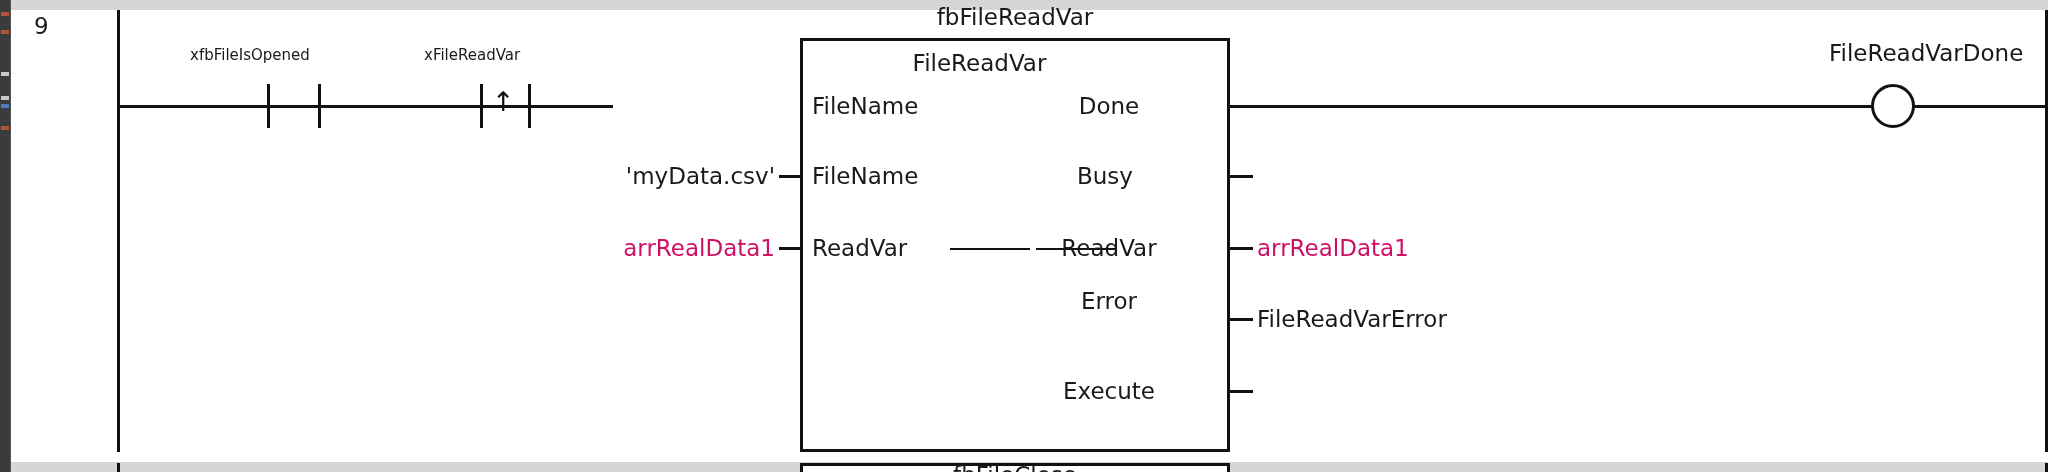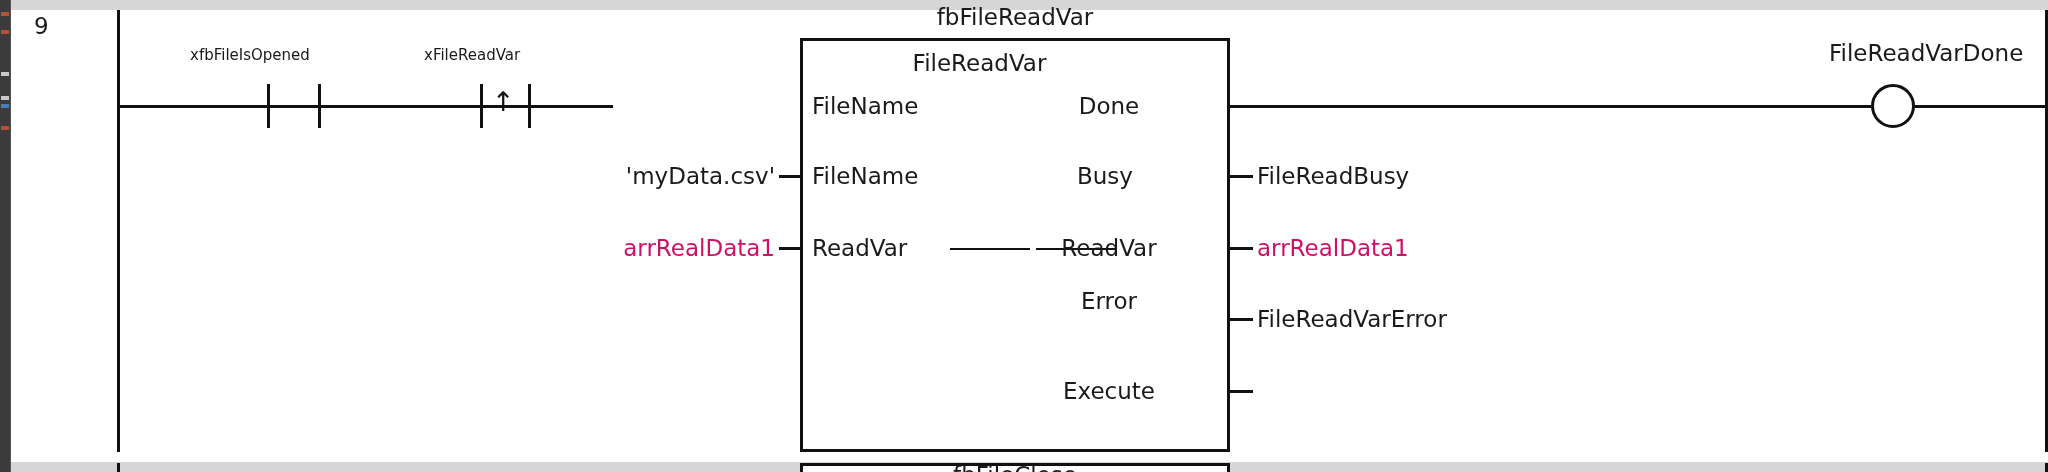--- a/index.html
+++ b/index.html
@@ -234,21 +234,20 @@
   <div class="wire" style="left:779px; top:247px; width:24px;"></div>
 
   <div class="wire-thin" style="left:950px; top:248px; width:80px;"></div>
   <div class="wire-thin" style="left:1036px; top:248px; width:80px;"></div>
 
   <div class="pin-label pin-out" style="left:1000px; top:93px; width:218px;">Done</div>
   <div class="wire" style="left:1227px; top:105px; width:651px;"></div>
 
   <div class="pin-label pin-out" style="left:996px; top:163px; width:218px;">Busy</div>
   <div class="wire" style="left:1227px; top:175px; width:26px;"></div>
-  <div class="operand" style="left:1257px; top:163px;">FileReadBusy</div>
 
   <div class="pin-label pin-out" style="left:1000px; top:235px; width:218px;">ReadVar</div>
   <div class="wire" style="left:1227px; top:247px; width:26px;"></div>
   <div class="operand accent" style="left:1257px; top:235px;">arrRealData1</div>
 
   <div class="pin-label pin-out" style="left:1000px; top:288px; width:218px;">Error</div>
   <div class="wire" style="left:1227px; top:318px; width:26px;"></div>
   <div class="operand" style="left:1257px; top:306px;">FileReadVarError</div>
 
   <div class="pin-label pin-out" style="left:1000px; top:378px; width:218px;">Execute</div>

